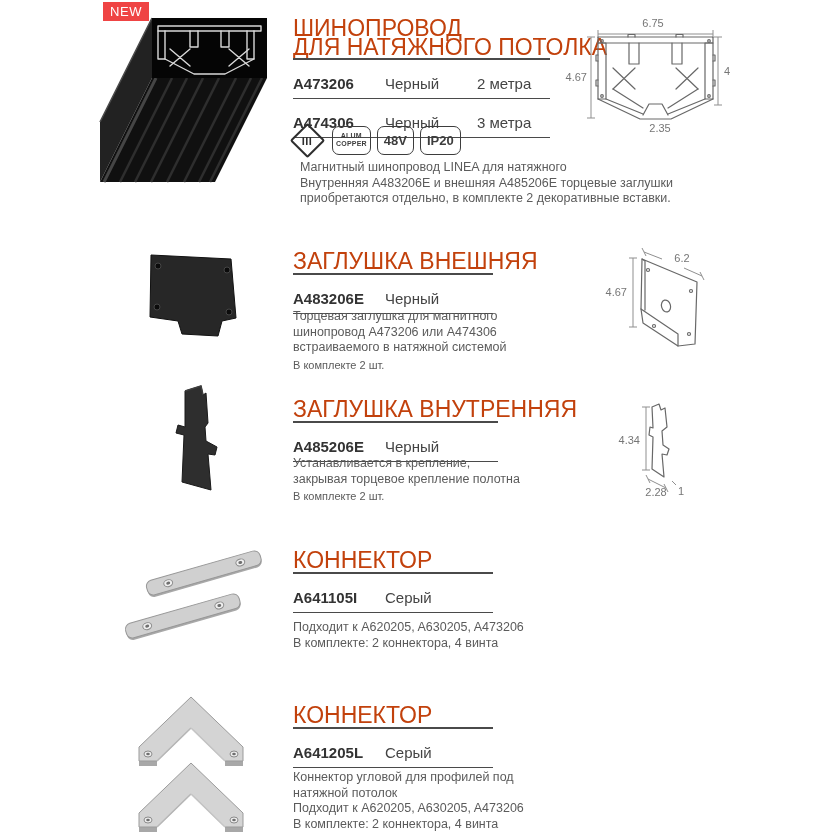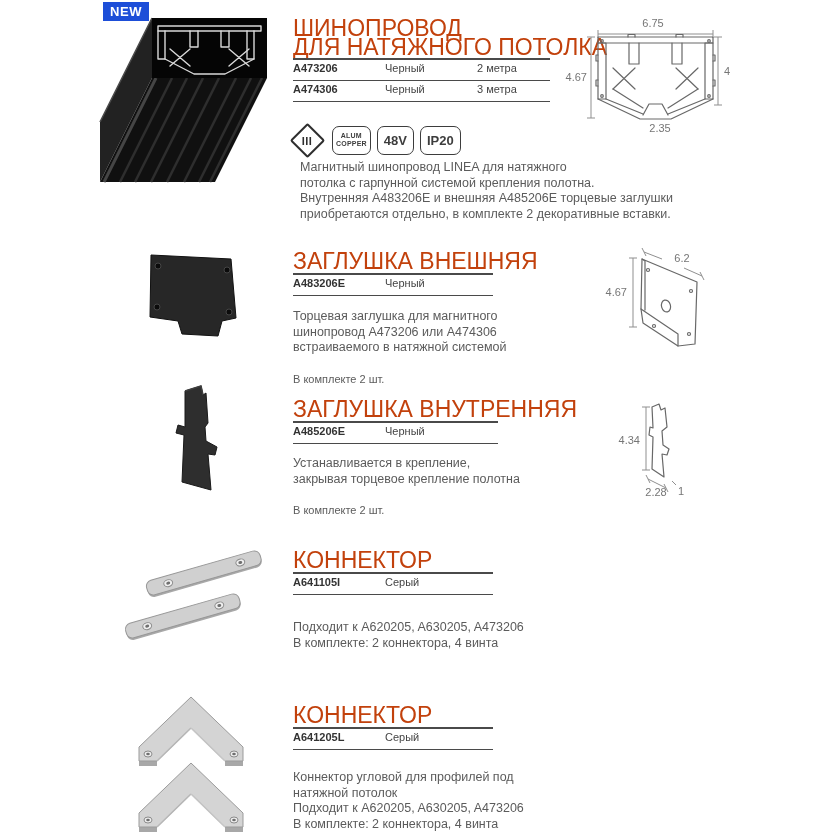--- a/index.html
+++ b/index.html
@@ -1,25 +1,25 @@
 <!DOCTYPE html>
 <html><head>
 <meta charset="utf-8">
 <style>
   html,body{margin:0;padding:0;background:#fff}
   body{width:833px;height:833px;position:relative;font-family:"Liberation Sans",sans-serif;color:#3c3c3c;overflow:hidden}
   .abs{position:absolute}
-  .badge{background:#1d4ed8;color:#fff;font-size:13px;font-weight:bold;width:46px;height:19px;display:flex;align-items:center;justify-content:center;letter-spacing:.5px}
+  .badge{background:#ef4444;color:#fff;font-size:13px;font-weight:normal;width:46px;height:19px;display:flex;align-items:center;justify-content:center;letter-spacing:.5px}
   .sec-title{font-size:23px;font-weight:normal;color:#c2410c;line-height:19px;white-space:nowrap}
   .rule2{border-top:2px solid #4a4a4a}
-  .row{display:flex;align-items:center;padding:2px 0 6px;border-bottom:1.5px solid #4a4a4a;font-size:11px;color:#444}
+  .row{display:flex;align-items:center;padding:15px 0 6px;border-bottom:1.5px solid #4a4a4a;font-size:15px;color:#444}
   .row .art{width:92px;font-weight:bold;color:#333}
   .row .c2{width:92px}
   .desc{font-size:12.5px;line-height:15.5px;color:#5b5b5b;white-space:nowrap}
-  .note{font-size:11px;line-height:14px;color:#5b5b5b;margin-top:16px}
+  .note{font-size:11px;line-height:14px;color:#5b5b5b;margin-top:2px}
   .icons{display:flex;align-items:center;gap:6px;height:32px}
   .diamond{width:21px;height:21px;border:2px solid #2f2f2f;transform:rotate(45deg);display:flex;align-items:center;justify-content:center;margin:0 6px;border-radius:2px;flex:none}
   .diamond span{transform:rotate(-45deg);font-size:11px;font-weight:bold;color:#2f2f2f;letter-spacing:.5px}
   .ibox{border:1.5px solid #3d3d3d;border-radius:7px;height:29px;display:flex;flex-direction:column;align-items:center;justify-content:center;font-weight:bold;color:#3d3d3d;padding:11px 6px;box-sizing:border-box;font-size:13px;flex:none}
   .ibox.alum{font-size:7px;line-height:8px;padding:0 3px;letter-spacing:.2px}
   svg text{font-family:"Liberation Sans",sans-serif;font-size:11px;fill:#767676}
   .dline{stroke:#8f8f8f;stroke-width:1;fill:none}
   .draw{stroke:#686868;stroke-width:1.2;fill:none;stroke-linejoin:round;stroke-linecap:round}
   .facedraw{stroke:#d9d9d9;stroke-width:1.4;fill:none;stroke-linejoin:round;stroke-linecap:round}
 </style>
@@ -86,21 +86,20 @@
     <div class="ibox">
       <span>48V</span>
     </div>
     <div class="ibox">
       <span>IP20</span>
     </div>
   </div>
 
   <div class="desc abs" style="left:300px;top:160px;width:400px">
     <div>Магнитный шинопровод LINEA для натяжного</div>
-    <div>потолка с гарпунной системой крепления полотна.</div>
     <div>Внутренняя A483206E и внешняя A485206E торцевые заглушки</div>
     <div>приобретаются отдельно, в комплекте 2 декоративные вставки.</div>
   </div>
 
   <svg class="abs" style="left:565px;top:10px" width="230" height="128" viewBox="0 0 230 128">
     <text x="88" y="17" text-anchor="middle">6.75</text>
     <g class="dline">
       <path d="M33,24 H148 M33,20 V28 M148,20 V28"></path>
       <path d="M26,27 V108 M22,27 H30 M22,108 H30"></path>
       <path d="M153,27 V95 M149,27 H157 M149,95 H157"></path>

